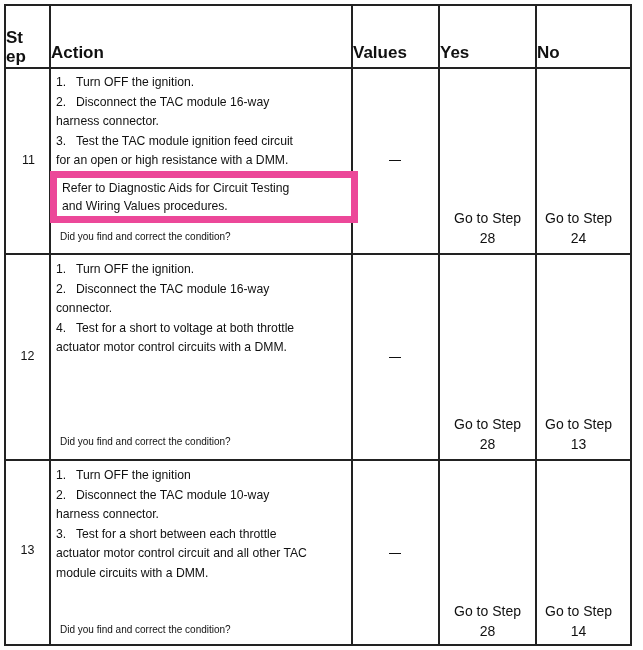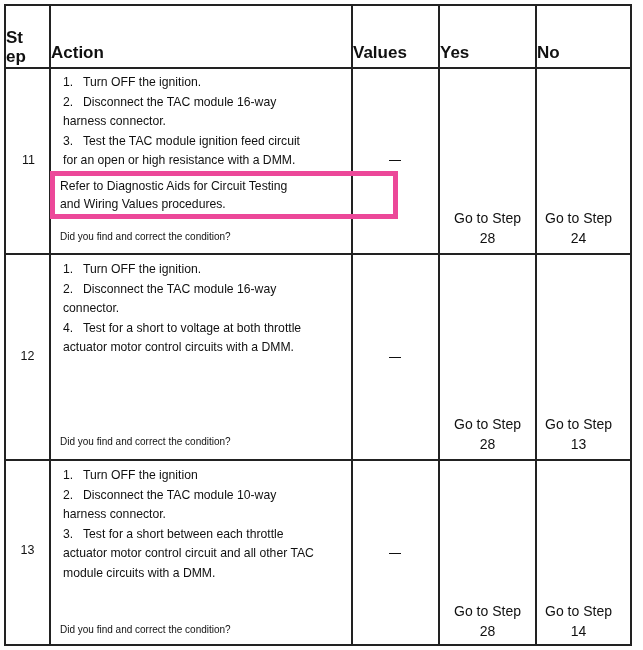--- a/index.html
+++ b/index.html
@@ -5,23 +5,23 @@
   html, body { margin:0; padding:0; background:#ffffff; }
   body { width:643px; height:650px; position:relative; overflow:hidden;
          font-family:"Liberation Sans", sans-serif; color:#111; }
   .tbl { position:absolute; left:4px; top:4px; width:628px; height:642px;
          border:2px solid #222; box-sizing:border-box; }
   .vline { position:absolute; top:0; bottom:0; width:2px; background:#222; }
   .hline { position:absolute; left:0; right:0; height:2px; background:#222; }
   .hdr { position:absolute; font-size:17px; font-weight:bold; text-align:left; line-height:19px; }
   .step-num { position:absolute; font-size:12.5px; text-align:center; }
   .action { position:absolute; left:51px; width:296px; font-size:12.2px; line-height:19.5px; }
-  .action .ln { display:block; white-space:nowrap; padding-left:12px; }
+  .action .ln { display:block; white-space:nowrap; padding-left:5px; }
   .action .num { display:inline-block; width:20px; }
-  .action .note { position:relative; border:5px solid #ec4899; margin-left:-1px; width:348px;
+  .action .note { position:relative; border:7px solid #ec4899; margin-left:-1px; width:308px;
                   box-sizing:border-box; padding:1px 0 1px 5px; line-height:18px; }
   .action .note .ln { padding-left:0; }
   .question { position:absolute; left:60px; font-size:10px; white-space:nowrap; }
   .dash { position:absolute; width:12px; height:1px; background:#111; }
   .goto { position:absolute; font-size:14px; text-align:center; line-height:20px; }
 </style>
 </head>
 <body>
 
 <div class="tbl">

